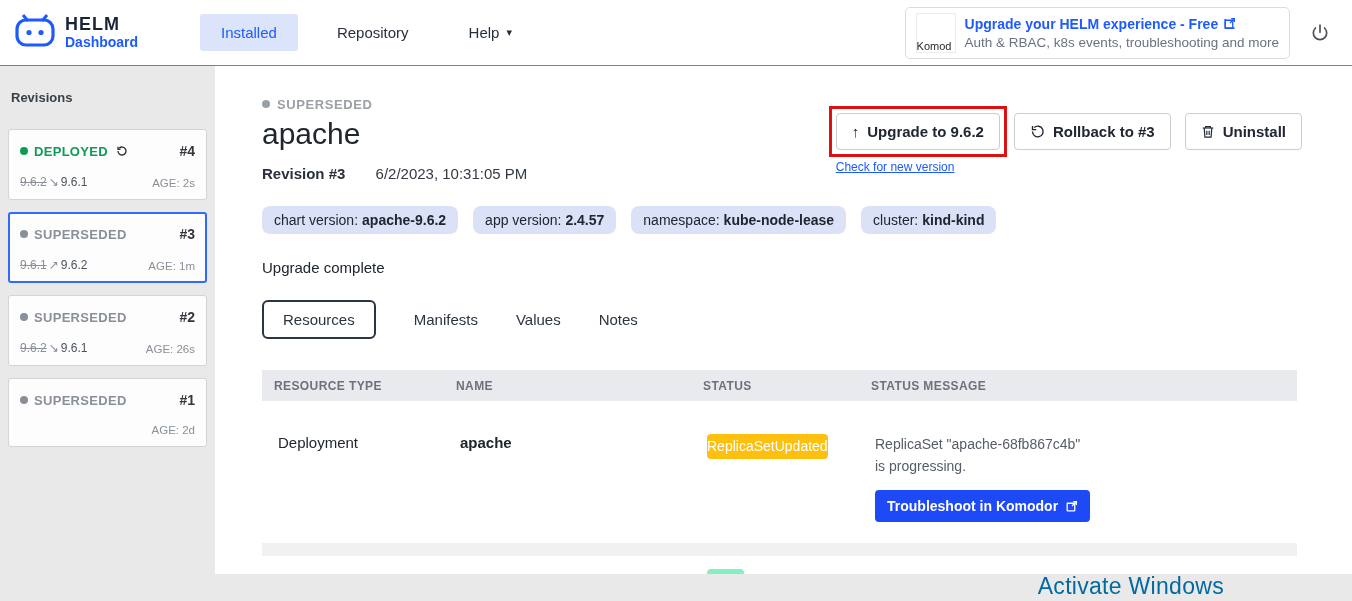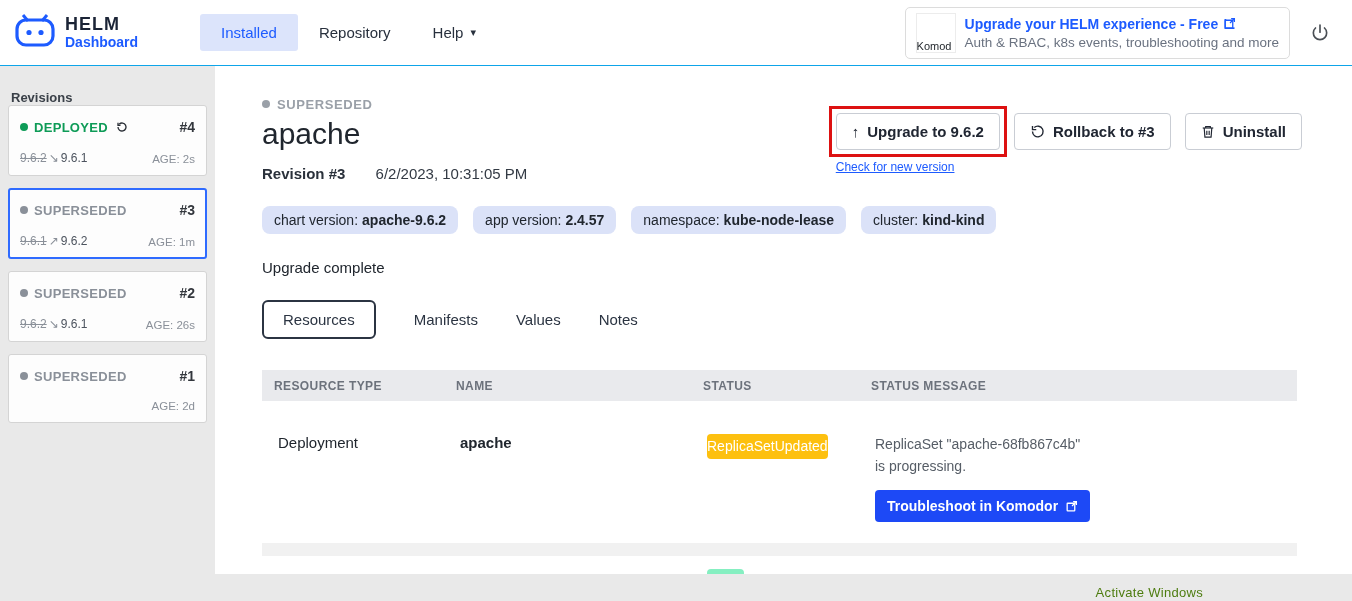--- a/index.html
+++ b/index.html
@@ -6,34 +6,34 @@
   html,body { width:1352px; height:601px; overflow:hidden; }
   body { font-family:"Liberation Sans", sans-serif; background:#e9e9e9; color:#202632; }
   .app { width:1352px; height:601px; display:flex; flex-direction:column; position:relative; }
 
   
   .topbar { height:66px; background:#fff; border-bottom:1px solid #0ea5e9; display:flex; align-items:center; padding:0 14px; flex-shrink:0; }
   .logo { display:flex; align-items:center; gap:9px; width:168px; cursor:pointer; }
   .logo-text { display:flex; flex-direction:column; line-height:1.1; }
   .logo-title { font-size:18px; font-weight:bold; color:#1b2436; letter-spacing:1px; }
   .logo-sub { font-size:14px; font-weight:bold; color:#1d5bff; }
-  .nav { display:flex; align-items:center; gap:0; margin-left:18px;text-align:center; }
+  .nav { display:flex; align-items:center; gap:18px; margin-left:18px;text-align:center; }
   .nav-item { font-size:15px; color:#28303d; padding:10px 21px; cursor:pointer; text-decoration:none; display:inline-flex; align-items:center; gap:7px; }
   .nav-item.active { color:#1d5bff; background:#dce4fb; border-radius:3px; }
   .caret { font-size:11px; color:#28303d; }
   .promo { margin-left:auto; display:flex; align-items:center; gap:9px; border:1px solid #dcdcdc; border-radius:5px; padding:5px 10px; height:52px; min-width:382px; background:#fff; cursor:pointer; }
   .promo-img { width:40px; height:40px; border:1px solid #ececec; display:flex; align-items:flex-end; overflow:hidden; font-size:11px; color:#24292e; flex-shrink:0; }
   .promo-title { color:#1d5bff; font-weight:bold; font-size:14px; display:flex; align-items:center; gap:5px; }
   .promo-sub { color:#6a7280; font-size:13.5px; margin-top:3px; }
   .power { margin-left:20px; margin-right:8px; cursor:pointer; display:flex; align-items:center; }
 
   
   .body { flex:1; display:flex; min-height:0; }
   aside { width:215px; background:#e9e9e9; padding:6px 8px 0 8px; flex-shrink:0; }
-  .side-title { font-size:13px; font-weight:bold; color:#3a4048; margin:18px 3px 0 3px; }
+  .side-title { font-size:13px; font-weight:bold; color:#3a4048; margin:18px 3px 24px 3px; }
   .rev-card { background:#fdfdfd; border:1px solid #d4d4d4; border-radius:3px; padding:13px 11px 10px 11px; margin-bottom:12px; cursor:pointer; }
   .rev-card.selected { border:2px solid #2f6bff; padding:12px 10px 9px 10px; }
   .rev-top { display:flex; justify-content:space-between; align-items:center; }
   .rev-status { font-size:13px; font-weight:bold; letter-spacing:.3px; display:inline-flex; align-items:center; gap:6px; }
   .rev-status .dot { width:8px; height:8px; border-radius:50%; flex-shrink:0; }
   .rev-status.green { color:#0e9b57; } .rev-status.green .dot { background:#0e9b57; }
   .rev-status.gray { color:#8a9099; } .rev-status.gray .dot { background:#8a9099; }
   .rev-num { font-size:14px; font-weight:bold; color:#33373d; }
   .rev-bottom { display:flex; justify-content:space-between; align-items:flex-end; margin-top:16px; }
   .rev-bottom.age-only { justify-content:flex-end; }
@@ -80,21 +80,21 @@
   .cell-type { font-size:15px; color:#20262e; }
   .cell-name { font-size:15px; font-weight:bold; color:#20262e; }
   .badge-status { display:inline-block; padding:4px 0; border-radius:4px; font-size:14px; line-height:1.2; }
   .badge-yellow { background:#fdc00f; color:#ffffff; }
   .badge-green { background:#85efc1; color:#1d3a4f; }
   .cell-msg { font-size:14px; color:#565d66; max-width:210px; line-height:1.55; }
   .troubleshoot-btn { margin-top:13px; display:inline-flex; align-items:center; gap:7px; background:#1d49f6; color:#fff; font-weight:bold; font-size:14px; border:none; border-radius:4px; padding:8px 12px; cursor:pointer; font-family:inherit; white-space:nowrap; }
 
   
   .bottom-strip { height:27px; background:#e9e9e9; flex-shrink:0; }
-  .watermark { position:absolute; right:149px; bottom:1px; font-size:13px; color:#4d7c0f; letter-spacing:.3px; }
+  .watermark { position:absolute; right:128px; bottom:1px; font-size:23px; color:#0369a1; letter-spacing:.3px; }
 </style>
 </head>
 <body>
 
 <div class="app">
 
   <header class="topbar">
     <div class="logo">
       <span class="logo-icon">
         <svg width="42" height="36" viewBox="0 0 42 36">

